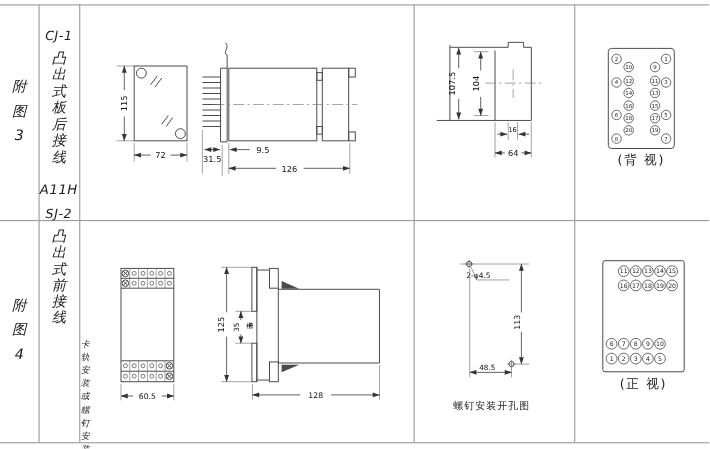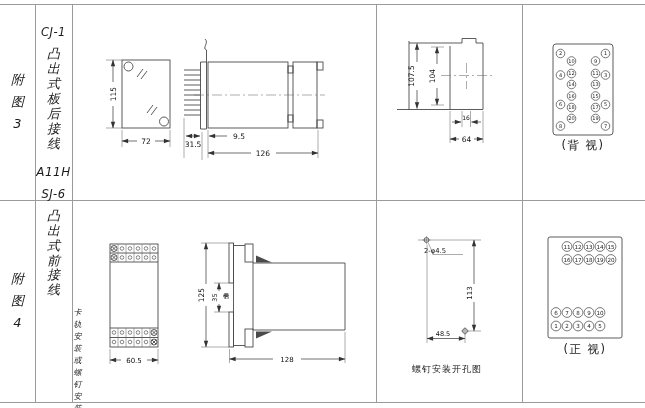--- a/index.html
+++ b/index.html
@@ -72,21 +72,21 @@
 线</span>
     <span class="code">A11H</span>
   </div>
 
   <div class="cell" style="left:0;top:200px;width:35px;height:202px">
     <span class="fig-no">附
 图
 4</span>
   </div>
   <div class="cell" style="left:35px;top:200px;width:37px;height:202px">
-    <span class="model">SJ-6</span>
+    <span class="model">SJ-2</span>
     <span class="mount-type">凸
 出
 式
 前
 接
 线</span>
     <span class="mount-note">卡轨安装
 或
 螺钉安装</span>
   </div>

